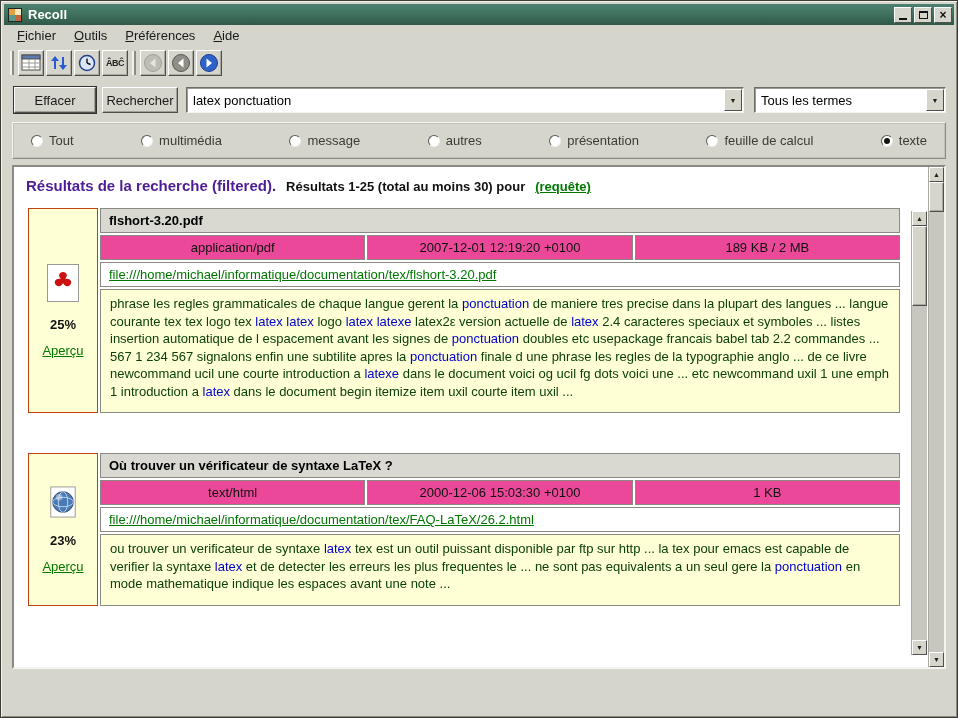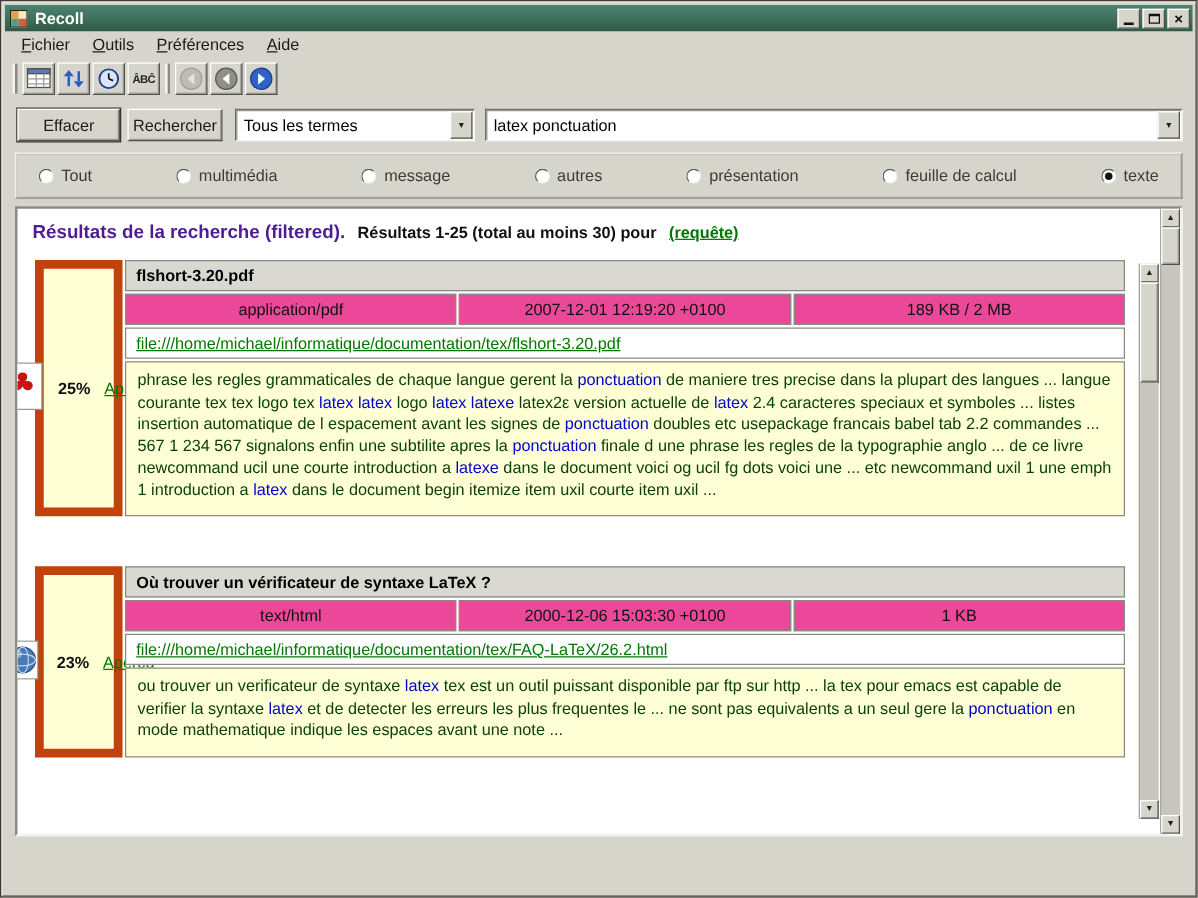--- a/index.html
+++ b/index.html
@@ -73,21 +73,21 @@
                    border: 2px solid; border-color: #8a8a82 #f4f4ee #f4f4ee #8a8a82; overflow: hidden; }
   .results-body { position: absolute; inset: 0 38px 0 0; padding: 8px 2px 0 10px; overflow: hidden; }
 
   .res-head { display: flex; align-items: baseline; gap: 10px; margin: 2px 0 0 2px; white-space: nowrap; }
   .res-heading { color: #4c1d95; font-weight: bold; font-size: 15px; }
   .res-stats { color: #111; font-weight: bold; font-size: 13px; }
   .res-query-link { color: #007800; font-weight: bold; text-decoration: underline; font-size: 13px; }
 
   .result { display: grid; grid-template-columns: 70px 1fr; gap: 2px; margin: 14px 4px 0 4px; background: #fff; }
   .result + .result { margin-top: 40px; }
-  .r-left { border: 7px solid #c2410c; background: #ffffd5; display: flex; flex-direction: row;
+  .r-left { border: 1px solid #c2410c; background: #ffffd5; display: flex; flex-direction: column;
             align-items: center; justify-content: center; gap: 11px; padding: 6px 0; }
   .r-pct { font-weight: bold; color: #111; }
   .r-preview { color: #007800; text-decoration: underline; }
   .r-main { display: flex; flex-direction: column; gap: 2px; }
   .r-title { border: 1px solid #8a8a82; background: #d9d9d2; font-weight: bold; color: #000; padding: 4px 8px; }
   .r-info { display: grid; grid-template-columns: 1fr 1fr 1fr; gap: 2px; }
   .r-cell { border: 1px solid #8a8a82; background: #ec4899; text-align: center; padding: 4px 4px; color: #111; }
   .r-url-row { border: 1px solid #8a8a82; background: #fff; padding: 4px 8px; }
   .r-url { color: #007800; text-decoration: underline; }
   .r-abstract { border: 1px solid #8a8a82; background: #ffffd5; padding: 5px 9px 12px 9px;
@@ -194,26 +194,26 @@
       <svg width="20" height="20" viewBox="0 0 20 20">
         <circle cx="10" cy="10" r="8.5" fill="#2f62c9" stroke="#1c3f8c"></circle>
         <polygon points="7.5,5.5 13,10 7.5,14.5" fill="#ffffff"></polygon>
       </svg>
     </button>
   </div>
 
   <div class="searchrow">
     <button class="pushbtn btn-clear">Effacer</button>
     <button class="pushbtn btn-search">Rechercher</button>
+    <div class="combo combo-query">
+      <input type="text" value="latex ponctuation" style="">
+      <span class="combo-arrow">▼</span>
+    </div>
     <div class="combo combo-mode">
       <span>Tous les termes</span>
-      <span class="combo-arrow">▼</span>
-    </div>
-    <div class="combo combo-query">
-      <input type="text" value="latex ponctuation" style="">
       <span class="combo-arrow">▼</span>
     </div>
   </div>
 
   <div class="filterbar">
       <span class="radio-item">
         <span class="radio"></span>
         <span class="radio-label">Tout</span>
       </span>
       <span class="radio-item">

